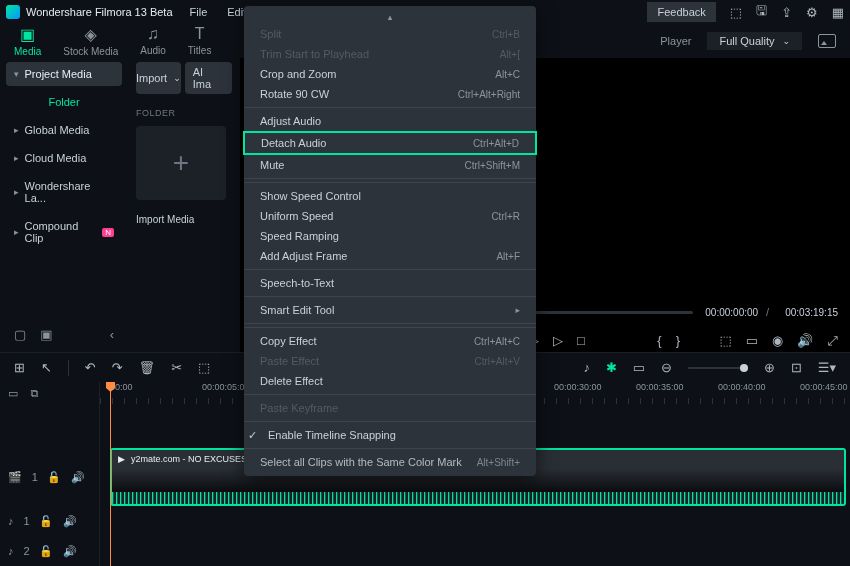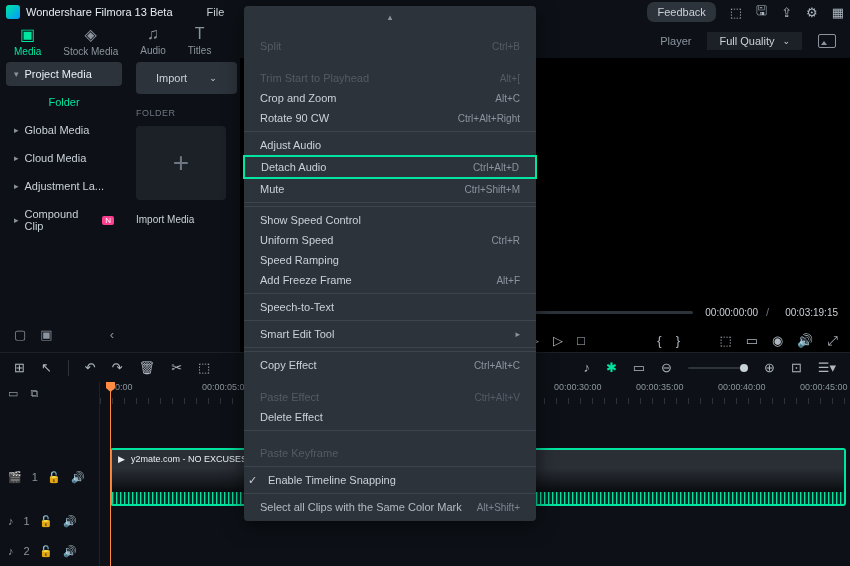--- a/index.html
+++ b/index.html
@@ -1,23 +1,23 @@
 <!DOCTYPE html>
 <html><head>
 <meta charset="utf-8">
 <style>
 * { margin: 0; padding: 0; box-sizing: border-box; font-family: -apple-system, "Segoe UI", Arial, sans-serif; }
 body { background: #0d1117; color: #c9d1d9; width: 850px; height: 566px; overflow: hidden; font-size: 11px; position: relative; }
 
 .titlebar { height: 24px; display: flex; align-items: center; padding: 0 6px; background: #0d1117; }
 .logo { width: 14px; height: 14px; background: linear-gradient(135deg, #00e5a0, #0099ff); border-radius: 3px; margin-right: 6px; display:flex;align-items:center;justify-content:center;}
-.app-title { color: #e6edf3; font-size: 11px; margin-right: 24px; }
+.app-title { color: #e6edf3; font-size: 11px; margin-right: 7px; }
 .menu-item { color: #c9d1d9; font-size: 11px; padding: 0 10px; cursor: pointer; }
 .titlebar-right { margin-left: auto; display: flex; align-items: center; gap: 14px; }
-.feedback-btn { background: #2d333b; padding: 4px 10px; border-radius: 7px; color: #c9d1d9; font-size: 11px; }
+.feedback-btn { background: #2d333b; padding: 4px 10px; border-radius: 0; color: #c9d1d9; font-size: 11px; }
 .tb-icon { color: #aeb6c0; font-size: 13px; }
 
 .top-row { display: flex; height: 34px; align-items: center; padding: 4px 14px; background: #0d1117; }
 .tab-group { display: flex; gap: 22px; }
 .tab { display: flex; flex-direction: column; align-items: center; gap: 2px; color: #8b949e; cursor: pointer; }
 .tab.active { color: #00e5a0; }
 .tab-icon { font-size: 16px; }
 .tab-label { font-size: 10px; }
 .player-region { margin-left: auto; display: flex; align-items: center; gap: 16px; }
 .quality-dd { background: #1c2128; padding: 3px 12px; border-radius: 0; color: #c9d1d9; display:flex; align-items:center; gap:8px;}
@@ -28,21 +28,21 @@
 .sidebar { width: 128px; background: #0d1117; padding: 4px 6px; display: flex; flex-direction: column; gap: 4px; }
 .side-item { display:flex; align-items:center; padding: 6px 8px; border-radius: 4px; color: #c9d1d9; cursor:pointer;}
 .side-item .chev { margin-right: 6px; color: #8b949e; font-size: 9px; }
 .side-item.pill { background: #2d333b; color:#e6edf3;}
 .side-item.active { color: #00e5a0; justify-content: center; }
 .nv-badge { background: #ff3e8f; color:#fff; font-size:8px; padding:0 3px; border-radius:2px; margin-left:4px;}
 .sidebar-bottom { margin-top: auto; display:flex; align-items:center; gap:14px; padding:6px 8px;}
 .sb-btn { color:#8b949e; font-size:13px;}
 
 .folder-pane { width: 112px; padding: 4px 8px; }
-.import-btn { background:#2d333b; padding:4px 20px; border-radius:4px; color:#c9d1d9; display:inline-flex; align-items:center; gap:22px;}
+.import-btn { background:#2d333b; padding:4px 0; border-radius:4px; color:#c9d1d9; display:inline-flex; align-items:center; gap:6px;}
 .ai-btn { background:#2d333b; padding:4px 8px; border-radius:4px; color:#c9d1d9; margin-left:4px;}
 .section-label { color:#6e7681; font-size:9px; margin: 14px 0 8px; letter-spacing: 0.5px;}
 .import-tile { width: 90px; height: 74px; background:#1c2128; border-radius:4px; display:flex; align-items:center; justify-content:center; color:#6e7681; font-size:28px; font-weight:200;}
 .import-tile-label { color:#c9d1d9; font-size:10px; margin-top: 14px;}
 
 .preview-area { flex:1; background:#000; position:relative;}
 .preview-controls { position:absolute; bottom:34px; left:0; right:0; padding:0 12px; display:flex; align-items:center; gap:4px;}
 .scrub { flex:1; height:3px; background:#2d333b; border-radius:2px; position:relative;}
 .scrub-dot { position:absolute; left:0; top:-3px; width:9px; height:9px; border-radius:50%; background:#fff;}
 .time-txt { color:#c9d1d9; font-size:10px; margin-left:8px;}
@@ -75,21 +75,21 @@
 
 .clip { position:absolute; top:66px; left:10px; right:4px; height:58px; border:2px solid #00e5a0; border-radius:3px; background:#1c2128; overflow:hidden;}
 .clip-header { height:18px; background:#2a2f36; display:flex; align-items:center; padding:0 6px; gap:6px; color:#e6edf3; font-size:9px;}
 .clip-thumb { height:24px; display:flex;}
 .thumb { flex:1; background:linear-gradient(#2a2f36,#0a0c0f);}
 .clip-wave { height:14px; background: repeating-linear-gradient(to right, #00e5a0 0 1px, rgba(0,229,160,0.3) 1px 2px, transparent 2px 4px);}
 
 
 .ctx { position:absolute; left:244px; top:6px; width:292px; background:#2d333b; border-radius:4px; box-shadow:0 4px 20px rgba(0,0,0,0.6); z-index:100; padding:4px 0;}
 .ctx-row { display:flex; align-items:center; padding:4px 16px; color:#c9d1d9; font-size:11px; justify-content:space-between; cursor:pointer;}
-.ctx-row.disabled { color:#545b64;margin-top:12px;}
+.ctx-row.disabled { color:#545b64;}
 .ctx-row.highlight { border:2px solid #00e5a0; margin:0 -1px;}
 .ctx-row .sc { color:#8b949e; font-size:10px;}
 .ctx-row.disabled .sc { color:#545b64;}
 .ctx-sep { height:1px; background:#3d444d; margin:3px 0;}
 .ctx-handle { text-align:center; color:#8b949e; padding:2px 0; font-size:9px;}
 .ai-pill { background:#ff3e8f; color:#fff; font-size:8px; padding:1px 4px; border-radius:2px; margin-right:6px;}
 .ctx-check { position:absolute; left:4px; color:#c9d1d9;}
 .ctx-row.rel { position:relative; padding-left: 24px;}
 .ctx-arrow { color:#8b949e; font-size:9px;}
 </style>
@@ -152,21 +152,21 @@
     <div class="side-item">
       <span class="chev">▸</span>
       <span>Global Media</span>
     </div>
     <div class="side-item">
       <span class="chev">▸</span>
       <span>Cloud Media</span>
     </div>
     <div class="side-item">
       <span class="chev">▸</span>
-      <span>Adjustment La...</span>
+      <span>Wondershare La...</span>
     </div>
     <div class="side-item">
       <span class="chev">▸</span>
       <span>Compound Clip</span>
       <span class="nv-badge">N</span>
     </div>
     <div class="sidebar-bottom">
       <span class="sb-btn">▢</span>
       <span class="sb-btn">▣</span>
       <span class="sb-btn" style="margin-left:auto;">‹</span>
@@ -330,21 +330,21 @@
       <span>Show Speed Control</span>
     </div>
   <div class="ctx-row">
       <span>Uniform Speed</span>
       <span class="sc">Ctrl+R</span>
     </div>
   <div class="ctx-row">
       <span>Speed Ramping</span>
     </div>
   <div class="ctx-row">
-      <span>Add Freeze Frame</span>
+      <span>Add Adjust Frame</span>
       <span class="sc">Alt+F</span>
     </div>
   <div class="ctx-sep"></div>
   <div class="ctx-row">
       <span>Speech-to-Text</span>
     </div>
   <div class="ctx-sep"></div>
   <div class="ctx-row">
       <span>Smart Edit Tool</span>
       <span class="ctx-arrow">▸</span>

